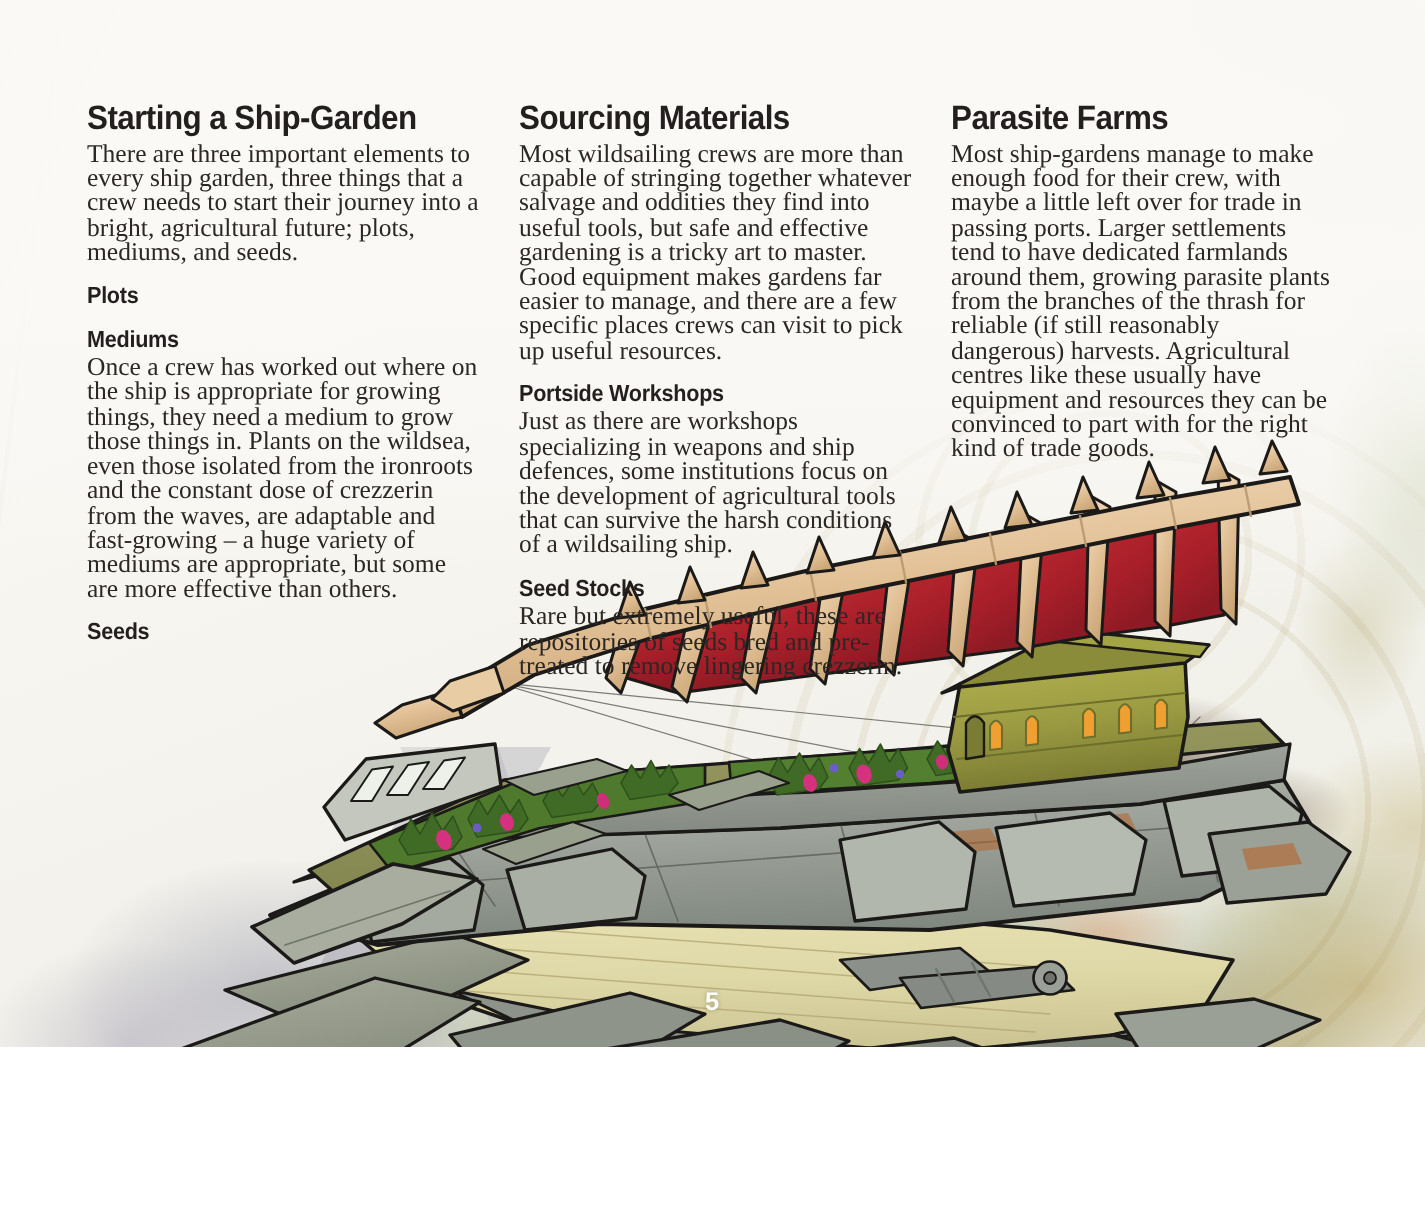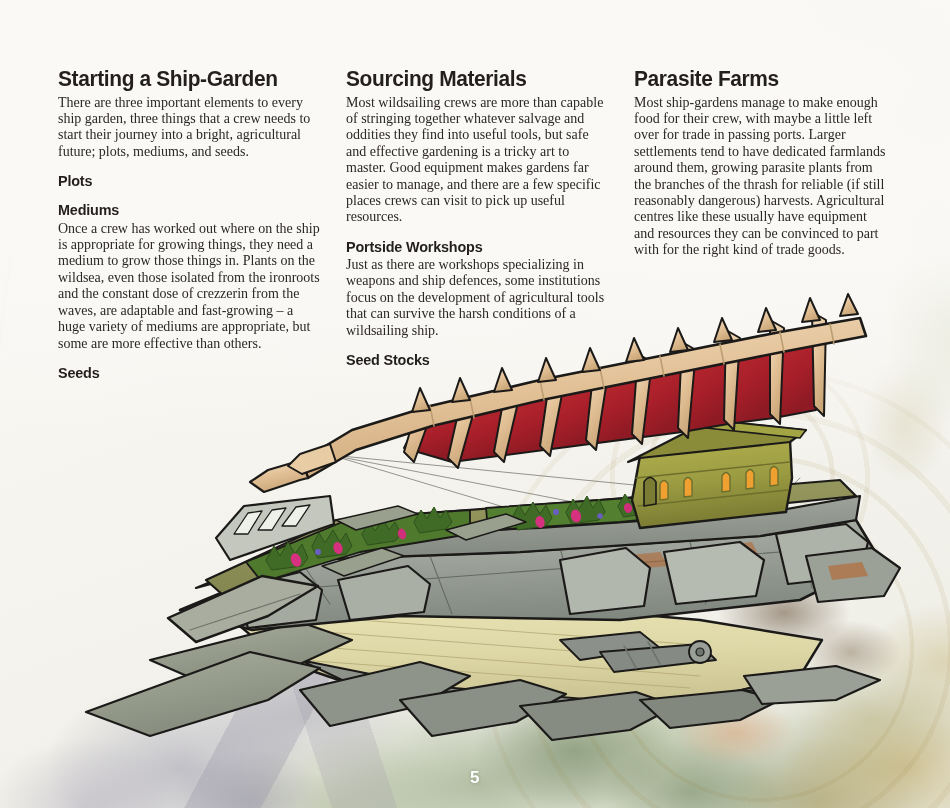--- a/index.html
+++ b/index.html
@@ -4,21 +4,21 @@
 <title>Ship-Garden Rulebook Page</title>
 <style>
   html, body {
     margin: 0;
     padding: 0;
     background: #ffffff;
   }
   .page {
     position: relative;
     width: 950px;
-    height: 808px;
+    height: 698px;
     overflow: hidden;
     background: #3b82f6;
     font-family: "Liberation Serif", serif;
   }
 
   
   .bg-layer { position: absolute; inset: 0; pointer-events: none; }
 
   .bg-base {
     background:
@@ -171,21 +171,21 @@
     font-size: 15.5px;
     line-height: 1.05;
     letter-spacing: -0.2px;
     color: #231f1e;
     margin: 13px 0 2px 0;
     transform: scaleX(.93);
     transform-origin: left center;
   }
   p.body {
     font-family: "Liberation Serif", serif;
-    font-size: 14px;
+    font-size: 17px;
     line-height: 16.4px;
     color: #2b2725;
     margin: 0;
     text-rendering: optimizeLegibility;
   }
 
   
   .ship-wrap {
     position: absolute;
     left: 0; top: 0;
@@ -483,20 +483,21 @@
     </div>
 
     <div class="col">
       <h2 class="sec-title">Sourcing Materials</h2>
       <p class="body">Most wildsailing crews are more than capable of stringing together whatever salvage and oddities they find into useful tools, but safe and effective gardening is a tricky art to master. Good equipment makes gardens far easier to manage, and there are a few specific places crews can visit to pick up useful resources.</p>
 
       <h3 class="sub-title">Portside Workshops</h3>
       <p class="body">Just as there are workshops specializing in weapons and ship defences, some institutions focus on the development of agricultural tools that can survive the harsh conditions of a wildsailing ship.</p>
 
       <h3 class="sub-title">Seed Stocks</h3>
+      <p class="body">Rare but extremely useful, these are repositories of seeds bred and pre-treated to remove lingering crezzerin.</p>
     </div>
 
     <div class="col col-3">
       <h2 class="sec-title">Parasite Farms</h2>
       <p class="body">Most ship-gardens manage to make enough food for their crew, with maybe a little left over for trade in passing ports. Larger settlements tend to have dedicated farmlands around them, growing parasite plants from the branches of the thrash for reliable (if still reasonably dangerous) harvests. Agricultural centres like these usually have equipment and resources they can be convinced to part with for the right kind of trade goods.</p>
     </div>
 
   </div>
 
   <div class="page-number">5</div>

